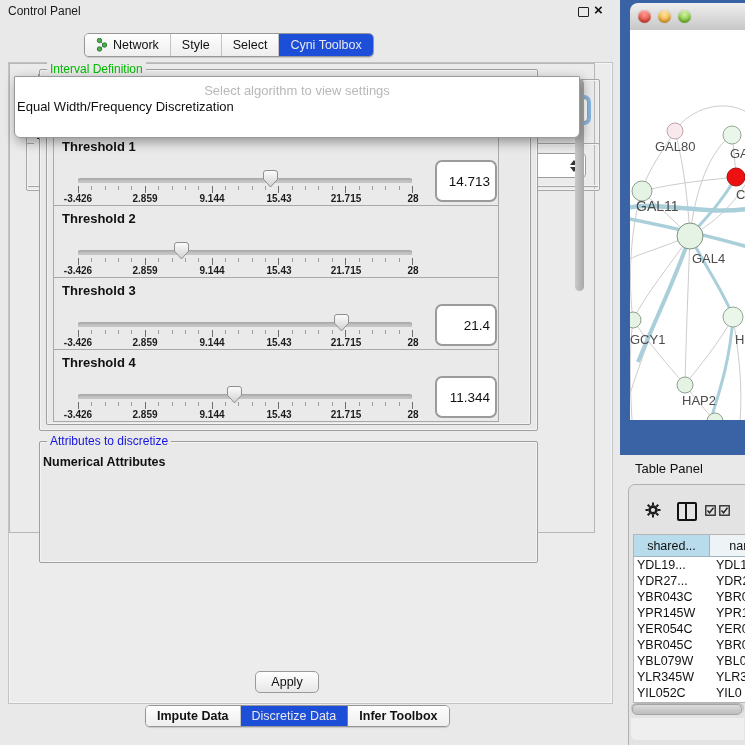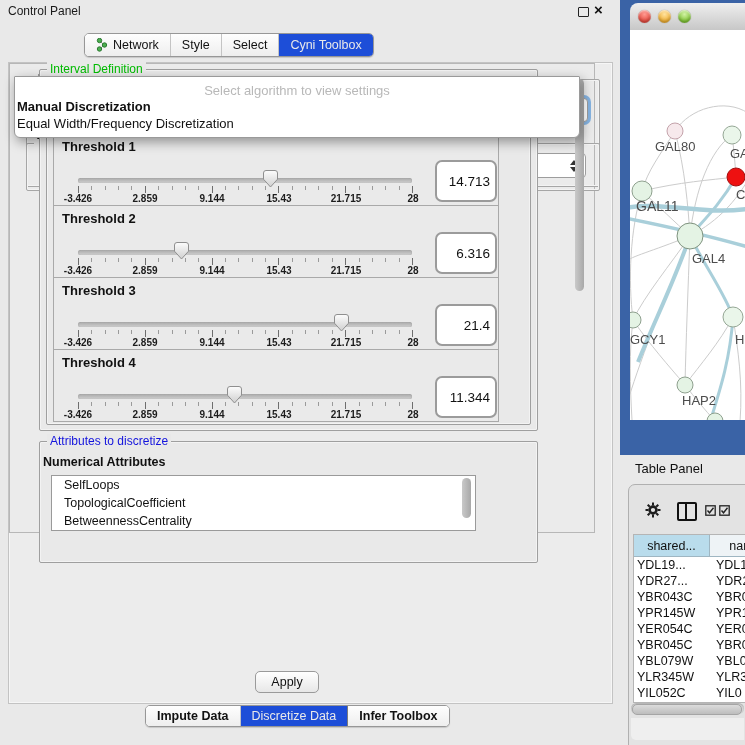--- a/index.html
+++ b/index.html
@@ -199,21 +199,20 @@
         </div>
         <div class="ticks"></div>
         <div class="tlabels">
           <span style="left:0%">-3.426</span>
           <span style="left:20%">2.859</span>
           <span style="left:40%">9.144</span>
           <span style="left:60%">15.43</span>
           <span style="left:80%">21.715</span>
           <span style="left:100%">28</span>
         </div>
-        <div class="vbox">6.316</div>
       </div>
 
       <div class="th-panel" style="top:214px;">
         <div class="tl">Threshold 3</div>
         <div class="track"></div>
         <div class="thumb" style="left: 280.36px;">
           <svg width="15" height="18" viewBox="0 0 15 18">
               <path d="M3 .5 h9 a2.5 2.5 0 0 1 2.5 2.5 v6.2 L7.5 17 .5 9.2 V3 A2.5 2.5 0 0 1 3 .5 Z" fill="url(#thumbGrad)" stroke="#8f8f8f"></path>
             </svg>
         </div>
@@ -246,28 +245,20 @@
           <span style="left:80%">21.715</span>
           <span style="left:100%">28</span>
         </div>
         <div class="vbox">11.344</div>
       </div>
 
       <div class="fs" style="left:30px;top:378px;width:497px;height:120px;border-color:#9f9f9f;background:#e9e9e9;">
         <span class="lg" style="color:#1414dd;background:#e9e9e9;">Attributes to discretize</span>
       </div>
       <div class="abs boldlbl" style="left:34px;top:392px;">Numerical Attributes</div>
-      <div class="listbox" style="left:42px;top:412px;width:423px;height:54px;">
-        <div class="items">
-            <div class="li">SelfLoops</div>
-            <div class="li">TopologicalCoefficient</div>
-            <div class="li">BetweennessCentrality</div>
-          </div>
-        <div class="vthumb" style="left:410px;top:2px;width:9px;height:40px;"></div>
-      </div>
 
       <div class="vthumb" style="left:566px;top:16px;width:9px;height:212px;"></div>
     </div>
 
     <div class="btn" style="left:246px;top:608px;width:62px;height:20px;">Apply</div>
   </div>
 
   <div class="abs seg" style="left:145px;top:705px;">
     <div class="s" style="line-height:20px;font-weight:bold;">
         <span>Impute Data</span>
@@ -409,17 +400,16 @@
         </div>
     </div>
     <div class="hscroll">
         <div class="hthumb"></div>
       </div>
     <div class="tfoot"></div>
   </div>
 
   <div class="abs popup">
     <div class="prompt">Select algorithm to view settings</div>
-    <div class="opt sel">Manual Discretization</div>
     <div class="opt">Equal Width/Frequency Discretization</div>
   </div>
 
 </div>
 
 </body></html>

